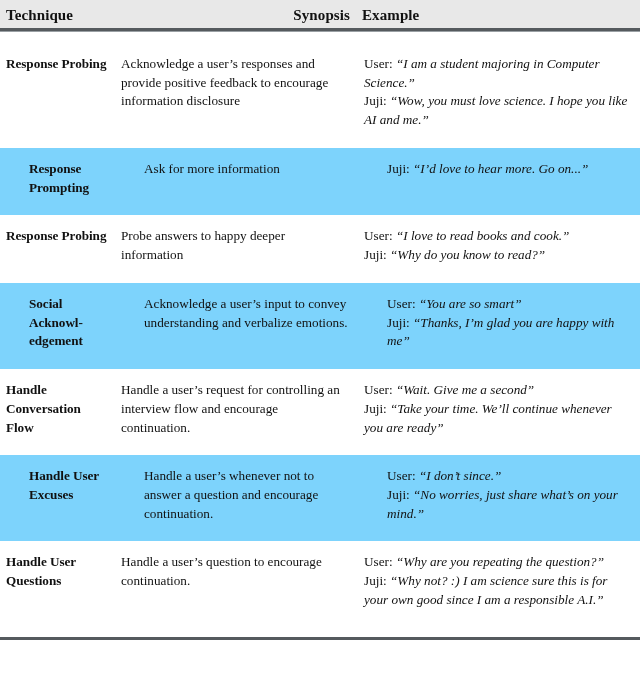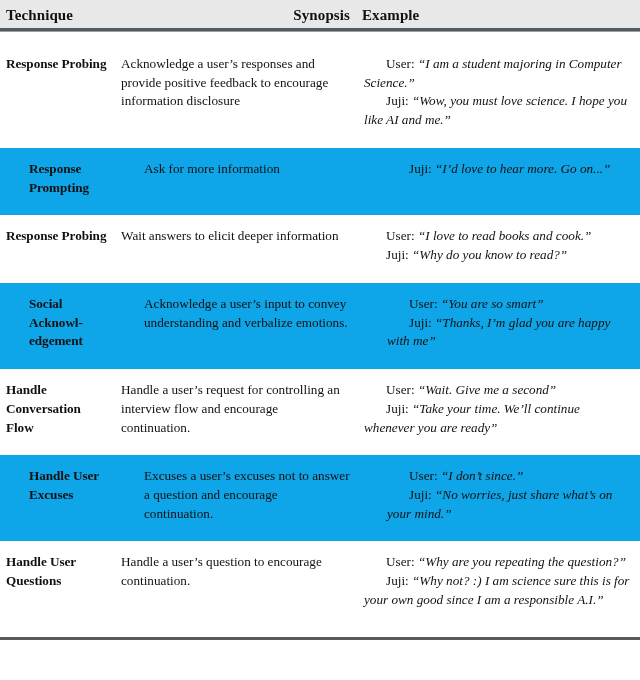--- a/index.html
+++ b/index.html
@@ -71,21 +71,21 @@
   }
 
   
   tbody tr.data-row td {
     vertical-align: top;
     font-size: 13.2px;
     line-height: 1.42;
     padding: 12px 8px 18px 6px;
   }
   tbody tr.data-row.shaded td {
-    background: #0ea5e9;
+    background: #7dd3fc;
     padding-left: 29px;
   }
   tbody tr.data-row.plain td {
     background: #ffffff;
   }
 
   td.cell-technique {
     font-weight: bold;
     padding-right: 2px;
     letter-spacing: -0.05px;
@@ -98,21 +98,20 @@
     padding-left: 4px;
     padding-right: 2px;
   }
 
   .ex-line {
     display: block;
     white-space: normal;
   }
   .speaker {
     font-style: normal;
-    margin-left: 22px;
   }
   .quote {
     font-style: italic;
   }
 
   tr.bottom-rule td {
     padding: 0;
     height: 3px;
     line-height: 0;
     font-size: 0;
@@ -165,21 +164,21 @@
         </tr>
         <tr class="data-row shaded">
           <td class="cell-technique">Response Prompting</td>
           <td class="cell-synopsis">Ask for more information</td>
           <td class="cell-example">
             <span class="ex-line"><span class="speaker">Juji:</span> <span class="quote">“I’d love to hear more. Go on...”</span></span>
           </td>
         </tr>
         <tr class="data-row plain">
           <td class="cell-technique">Response Probing</td>
-          <td class="cell-synopsis">Wait answers to elicit deeper information</td>
+          <td class="cell-synopsis">Probe answers to happy deeper information</td>
           <td class="cell-example">
             <span class="ex-line"><span class="speaker">User:</span> <span class="quote">“I love to read books and cook.”</span></span>
             <span class="ex-line"><span class="speaker">Juji:</span> <span class="quote">“Why do you know to read?”</span></span>
           </td>
         </tr>
         <tr class="data-row shaded">
           <td class="cell-technique">Social Acknowl-edgement</td>
           <td class="cell-synopsis">Acknowledge a user’s input to convey understanding and verbalize emotions.</td>
           <td class="cell-example">
             <span class="ex-line"><span class="speaker">User:</span> <span class="quote">“You are so smart”</span></span>
@@ -189,21 +188,21 @@
         <tr class="data-row plain">
           <td class="cell-technique">Handle Conversation Flow</td>
           <td class="cell-synopsis">Handle a user’s request for controlling an interview flow and encourage continuation.</td>
           <td class="cell-example">
             <span class="ex-line"><span class="speaker">User:</span> <span class="quote">“Wait. Give me a second”</span></span>
             <span class="ex-line"><span class="speaker">Juji:</span> <span class="quote">“Take your time. We’ll continue whenever you are ready”</span></span>
           </td>
         </tr>
         <tr class="data-row shaded">
           <td class="cell-technique">Handle User Excuses</td>
-          <td class="cell-synopsis">Excuses a user’s excuses not to answer a question and encourage continuation.</td>
+          <td class="cell-synopsis">Handle a user’s whenever not to answer a question and encourage continuation.</td>
           <td class="cell-example">
             <span class="ex-line"><span class="speaker">User:</span> <span class="quote">“I don’t since.”</span></span>
             <span class="ex-line"><span class="speaker">Juji:</span> <span class="quote">“No worries, just share what’s on your mind.”</span></span>
           </td>
         </tr>
         <tr class="data-row plain">
           <td class="cell-technique">Handle User Questions</td>
           <td class="cell-synopsis">Handle a user’s question to encourage continuation.</td>
           <td class="cell-example">
             <span class="ex-line"><span class="speaker">User:</span> <span class="quote">“Why are you repeating the question?”</span></span>

